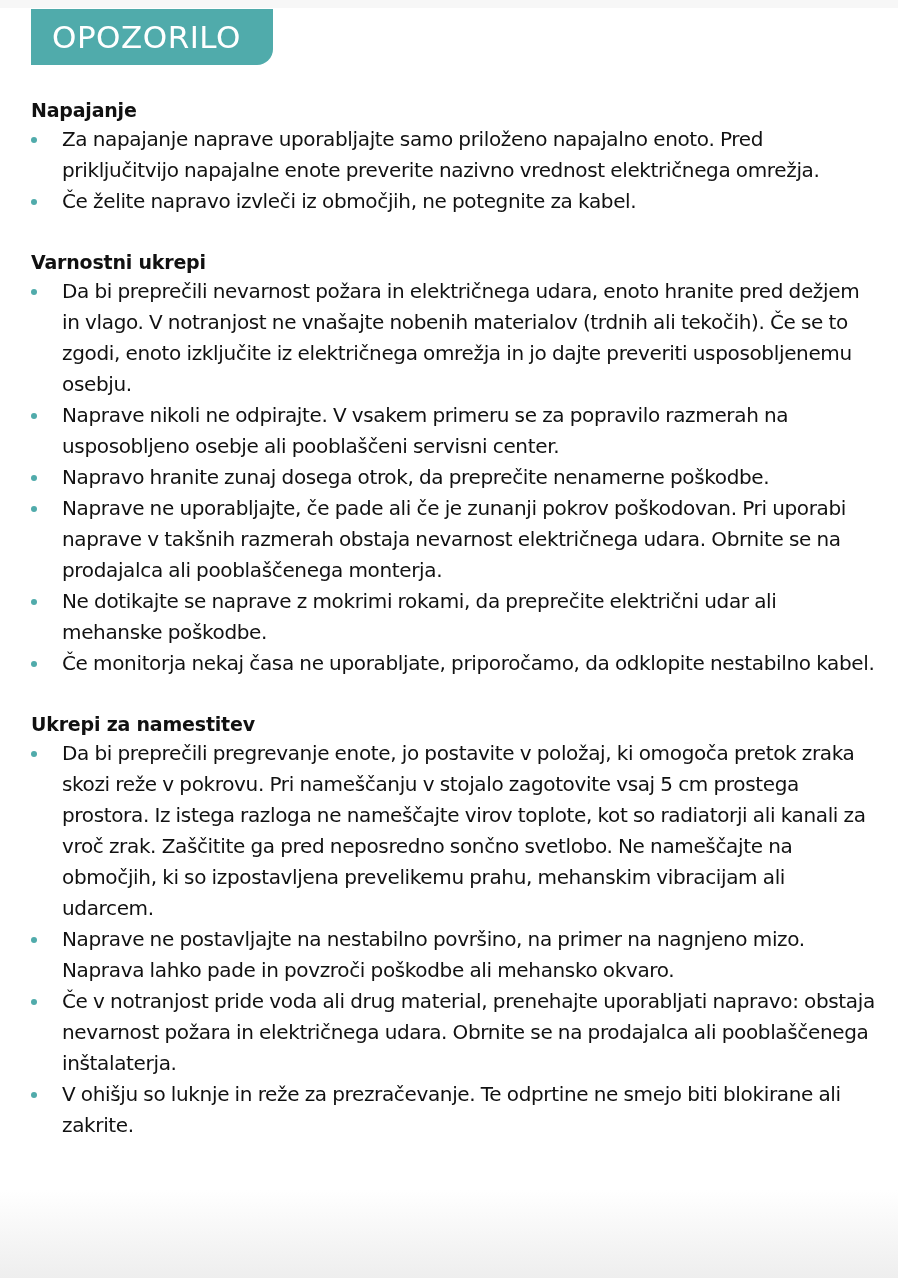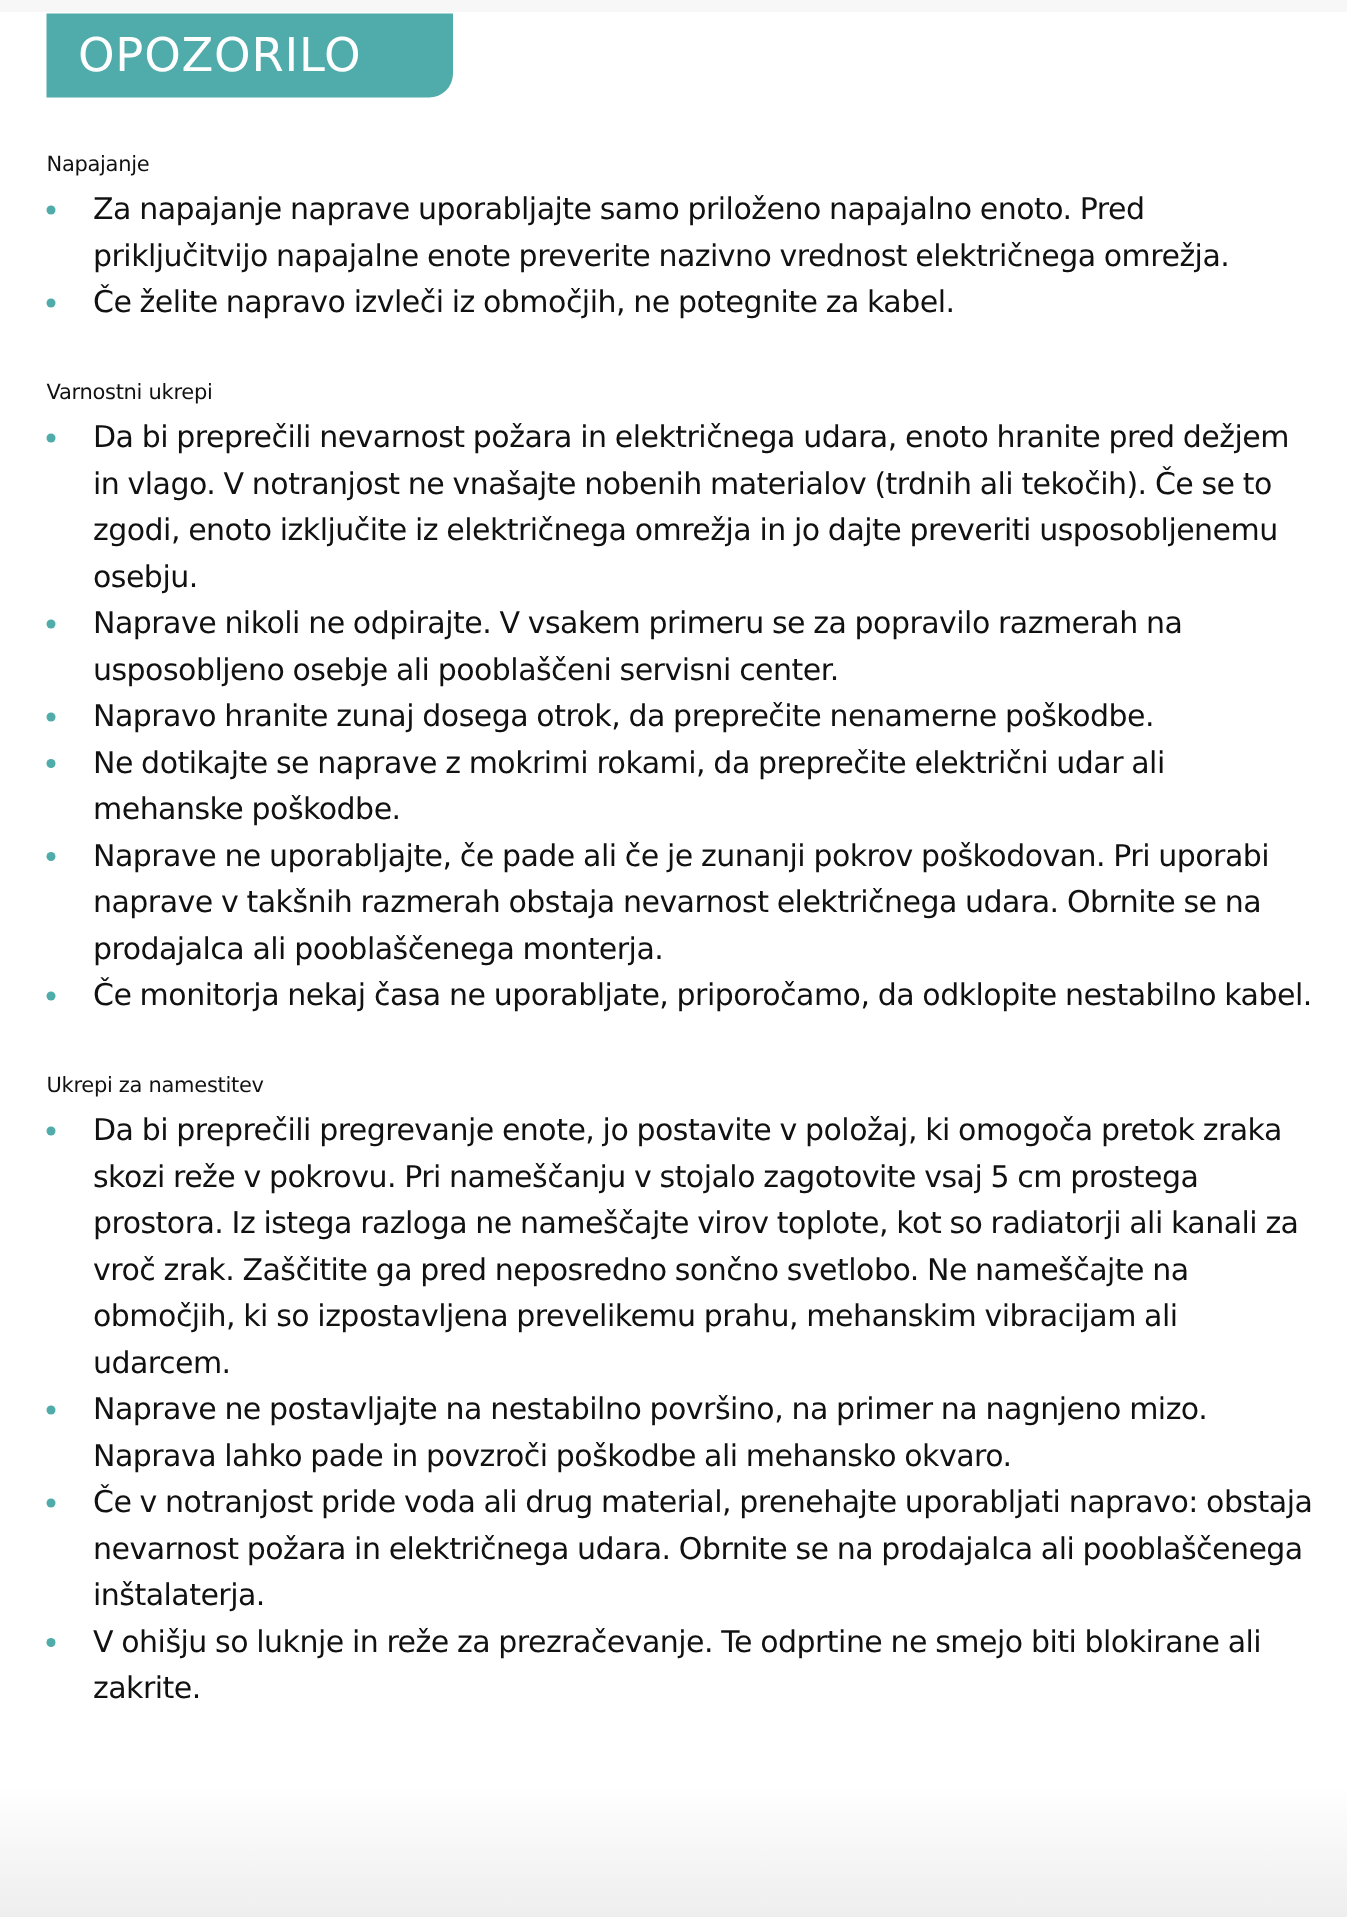--- a/index.html
+++ b/index.html
@@ -18,21 +18,21 @@
     .top-strip {
       position: absolute;
       left: 0; top: 0;
       width: 898px; height: 8px;
       background: #f7f7f7;
     }
     .badge {
       position: absolute;
       left: 31px;
       top: 9px;
-      width: 271px;
+      width: 242px;
       height: 56px;
       background: #50abab;
       border-bottom-right-radius: 16px;
       color: #ffffff;
       font-family: "DejaVu Sans", sans-serif;
       font-size: 31px;
       letter-spacing: 0.5px;
       line-height: 56px;
       box-sizing: border-box;
       padding-left: 21px;
@@ -42,22 +42,22 @@
       position: absolute;
       left: 31px;
       top: 96px;
       width: 850px;
     }
     .section {
       margin: 0 0 31px 0;
     }
     .section-title {
       font-family: "DejaVu Sans", sans-serif;
-      font-weight: normal;
-      font-size: 14px;
+      font-weight: bold;
+      font-size: 19px;
       line-height: 28px;
       margin: 0;
       letter-spacing: -0.2px;
     }
     ul.bullets {
       list-style: none;
       margin: 0;
       padding: 0;
     }
     ul.bullets li {
@@ -98,22 +98,22 @@
       <li><span class="dot"></span><span>Če želite napravo izvleči iz območjih, ne potegnite za kabel.</span></li>
     </ul>
   </div>
 
   <div class="section s2">
     <h2 class="section-title">Varnostni ukrepi</h2>
     <ul class="bullets">
       <li><span class="dot"></span><span>Da bi preprečili nevarnost požara in električnega udara, enoto hranite pred dežjem in vlago. V notranjost ne vnašajte nobenih materialov (trdnih ali tekočih). Če se to zgodi, enoto izključite iz električnega omrežja in jo dajte preveriti usposobljenemu osebju.</span></li>
       <li><span class="dot"></span><span>Naprave nikoli ne odpirajte. V vsakem primeru se za popravilo razmerah na usposobljeno osebje ali pooblaščeni servisni center.</span></li>
       <li><span class="dot"></span><span>Napravo hranite zunaj dosega otrok, da preprečite nenamerne poškodbe.</span></li>
+      <li><span class="dot"></span><span>Naprave ne uporabljajte, če pade ali če je zunanji pokrov poškodovan. Pri uporabi naprave v takšnih razmerah obstaja nevarnost električnega udara. Obrnite se na prodajalca ali pooblaščenega monterja.</span></li>
       <li><span class="dot"></span><span>Ne dotikajte se naprave z mokrimi rokami, da preprečite električni udar ali mehanske poškodbe.</span></li>
-      <li><span class="dot"></span><span>Naprave ne uporabljajte, če pade ali če je zunanji pokrov poškodovan. Pri uporabi naprave v takšnih razmerah obstaja nevarnost električnega udara. Obrnite se na prodajalca ali pooblaščenega monterja.</span></li>
       <li><span class="dot"></span><span>Če monitorja nekaj časa ne uporabljate, priporočamo, da odklopite nestabilno kabel.</span></li>
     </ul>
   </div>
 
   <div class="section s3">
     <h2 class="section-title">Ukrepi za namestitev</h2>
     <ul class="bullets">
       <li><span class="dot"></span><span>Da bi preprečili pregrevanje enote, jo postavite v položaj, ki omogoča pretok zraka skozi reže v pokrovu. Pri nameščanju v stojalo zagotovite vsaj 5 cm prostega prostora. Iz istega razloga ne nameščajte virov toplote, kot so radiatorji ali kanali za vroč zrak. Zaščitite ga pred neposredno sončno svetlobo. Ne nameščajte na območjih, ki so izpostavljena prevelikemu prahu, mehanskim vibracijam ali udarcem.</span></li>
       <li><span class="dot"></span><span>Naprave ne postavljajte na nestabilno površino, na primer na nagnjeno mizo. Naprava lahko pade in povzroči poškodbe ali mehansko okvaro.</span></li>
       <li><span class="dot"></span><span>Če v notranjost pride voda ali drug material, prenehajte uporabljati napravo: obstaja nevarnost požara in električnega udara. Obrnite se na prodajalca ali pooblaščenega inštalaterja.</span></li>

